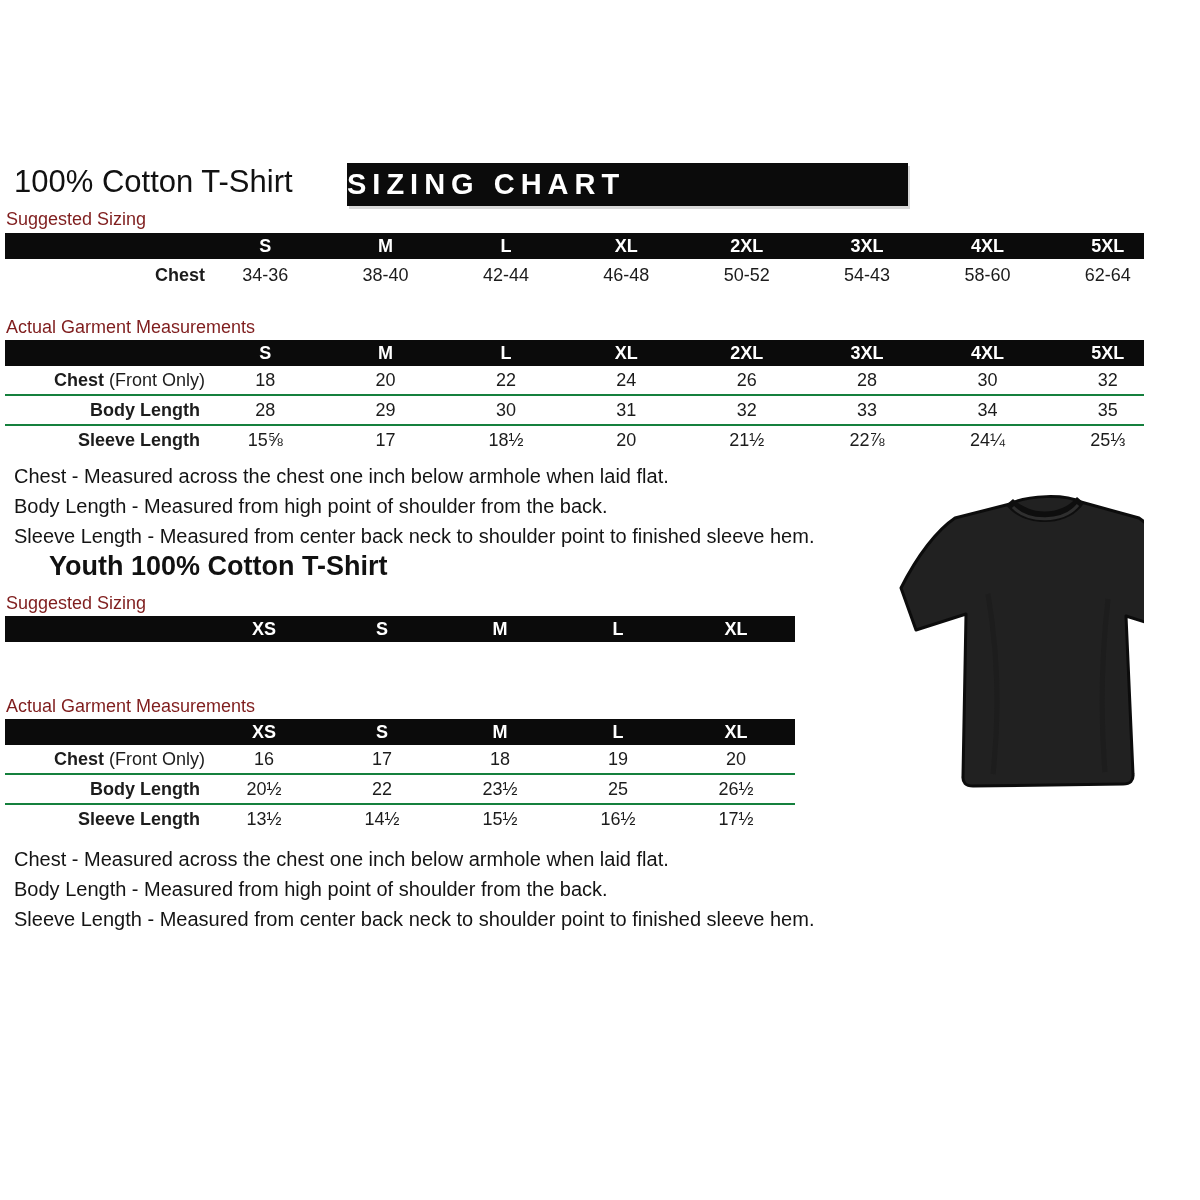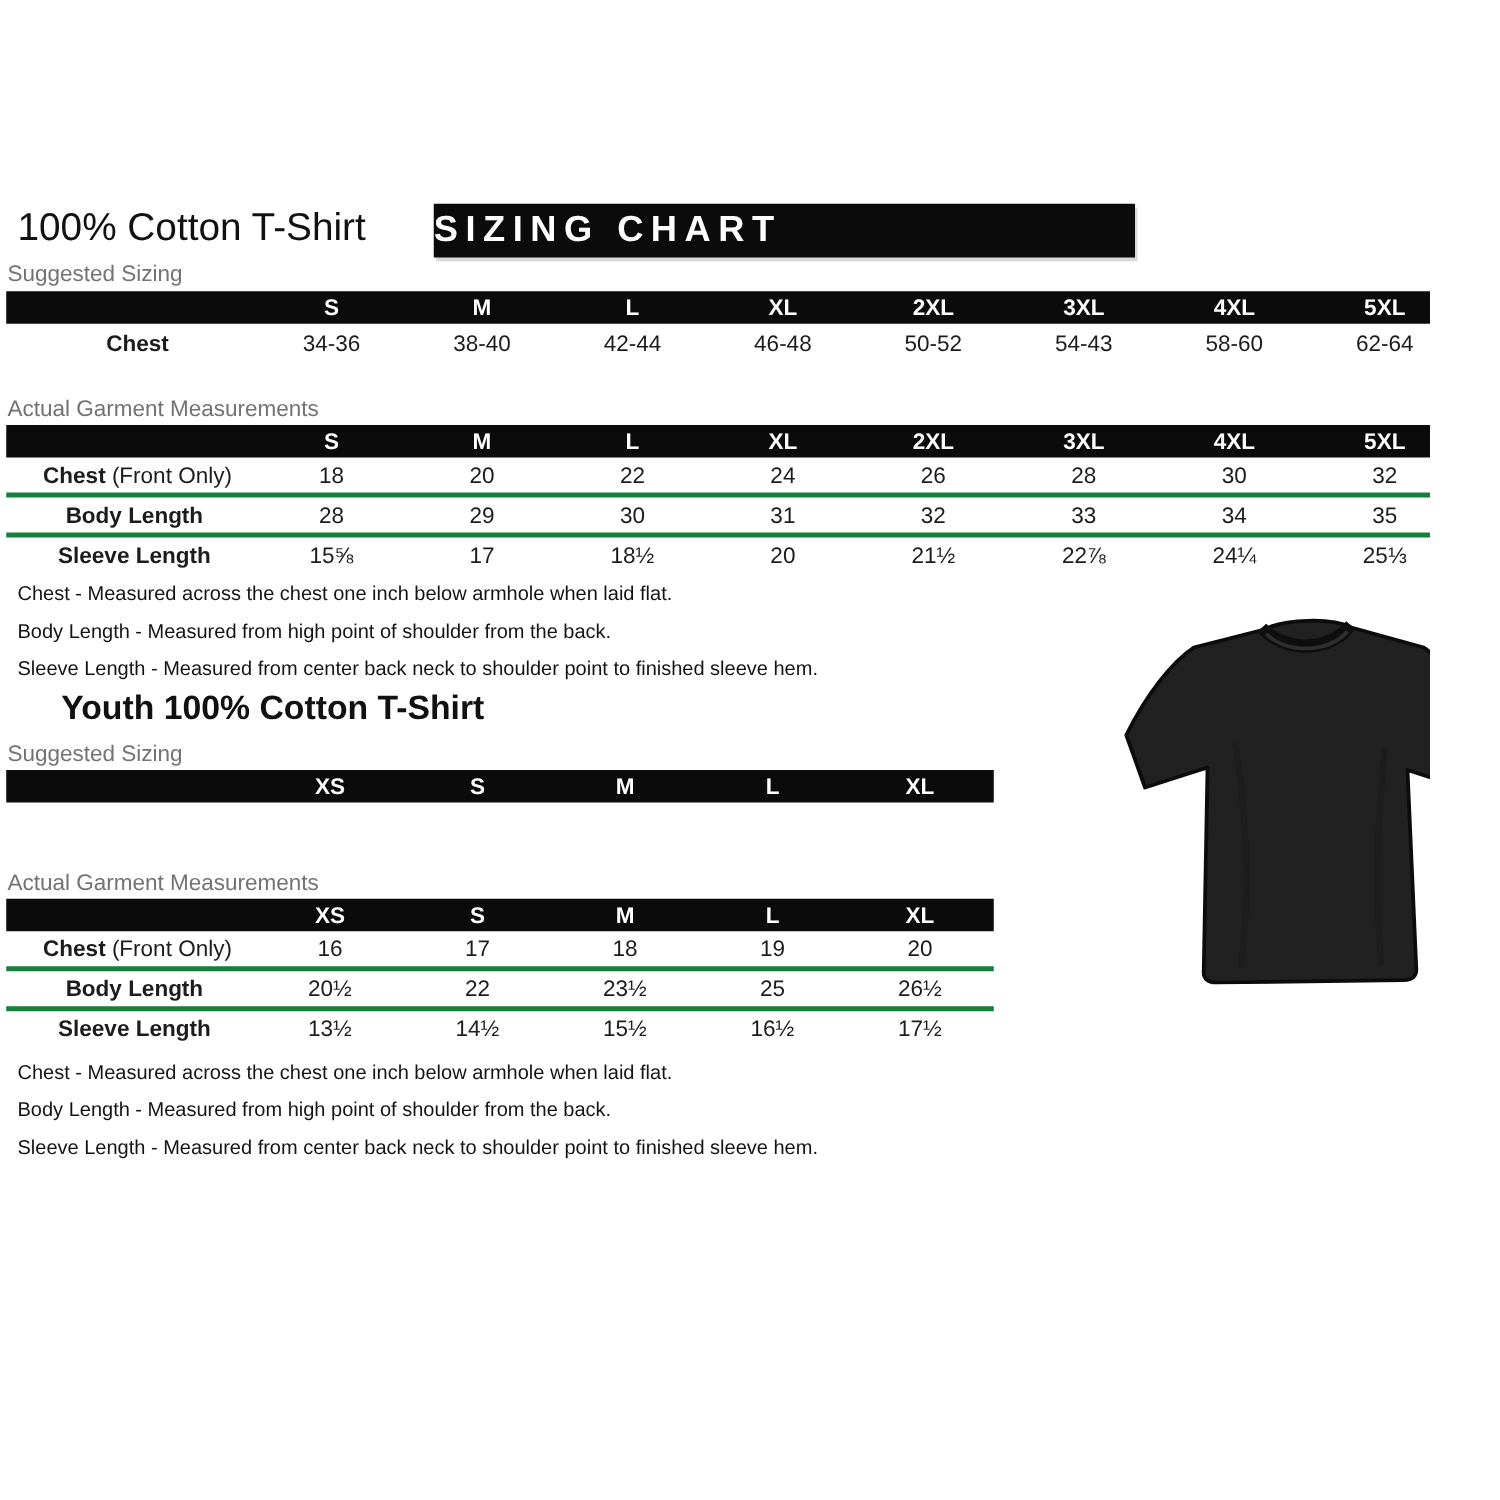--- a/index.html
+++ b/index.html
@@ -8,35 +8,35 @@
     font-family:"Liberation Sans",sans-serif;color:#1a1a1a;overflow:hidden;
   }
   .abs{position:absolute;}
   .main-title{left:14px;top:164px;font-size:31px;font-weight:normal;color:#111;}
   .banner{
     left:347px;top:163px;width:561px;height:43px;background:#0b0b0b;color:#ffffff;
     display:flex;align-items:center;
     font-weight:bold;font-size:29px;letter-spacing:6px;
     box-shadow:2px 3px 0 #d9d9d9;
   }
-  .caption{font-size:18px;color:#737373;}
+  .caption{font-size:18px;color:#7f1d1d;}
   .tbl{position:absolute;}
   .thead{
     display:flex;background:#0b0b0b;color:#ffffff;font-weight:bold;
     font-size:18px;height:26px;align-items:center;
   }
   .trow{display:flex;align-items:center;font-size:18px;color:#1c1c1c;}
   .row-h32{height:32px;}
   .row-h28{height:28px;}
-  .sep{border-top:4px solid #15803d;}
-  .lab{width:200px;box-sizing:border-box;padding-left:10px;text-align:center;}
+  .sep{border-top:2px solid #15803d;}
+  .lab{width:200px;box-sizing:border-box;padding-left:10px;text-align:right;}
   .c{flex:1;text-align:center;}
   .b{font-weight:bold;}
   .suffix{font-weight:normal;margin-left:5px;}
-  .notes{line-height:30px;font-size:16px;color:#141414;}
+  .notes{line-height:30px;font-size:20px;color:#141414;}
   .youth-title{font-size:27px;font-weight:bold;color:#111;}
   .w-adult{width:1163px;}
   .w-youth{width:790px;}
 </style>
 </head>
 <body>
 
 <div class="page">
 
   <div class="abs main-title">100% Cotton T-Shirt</div>

